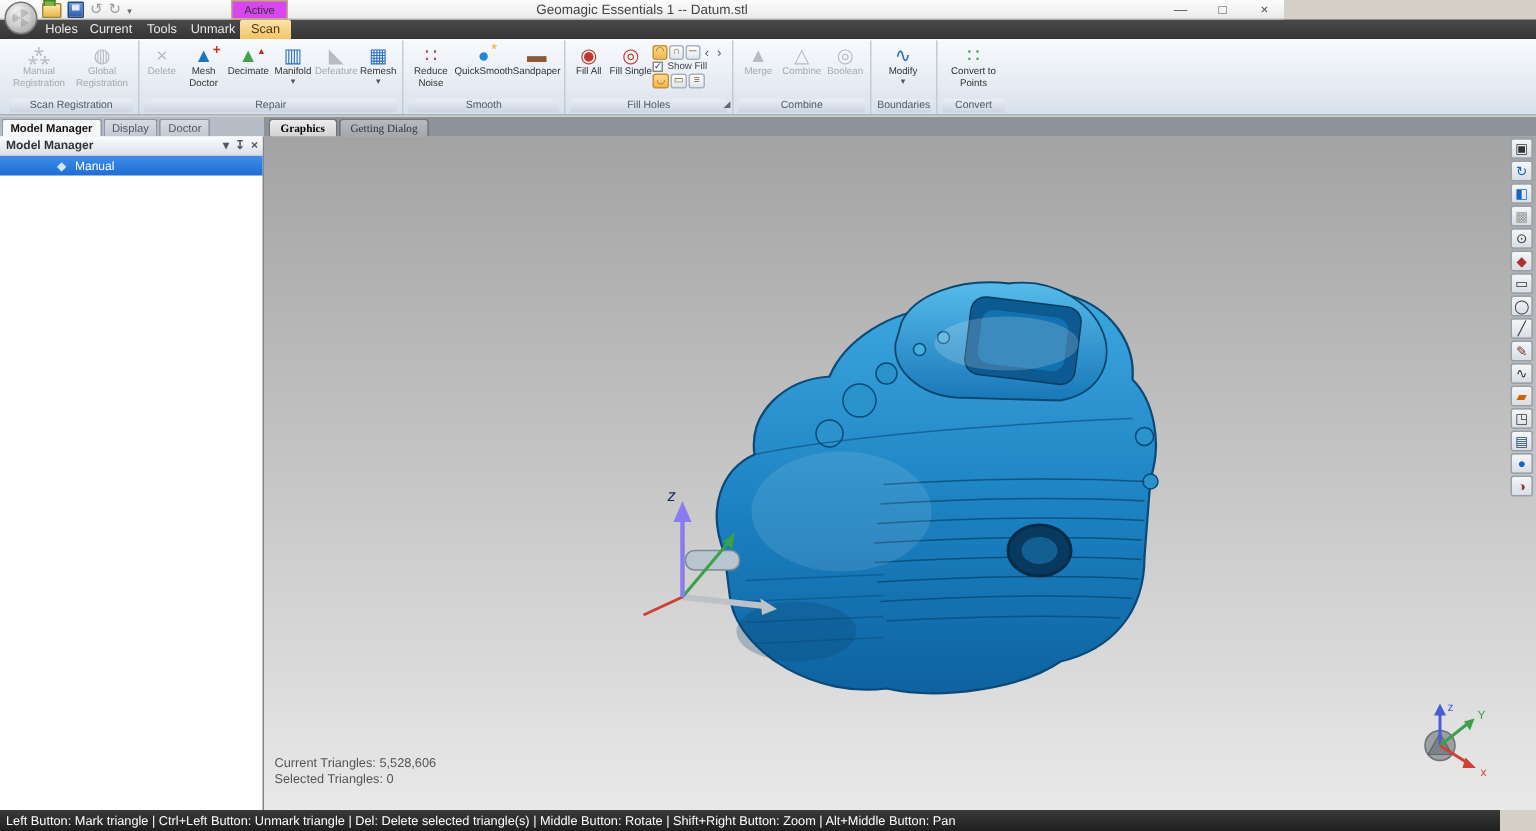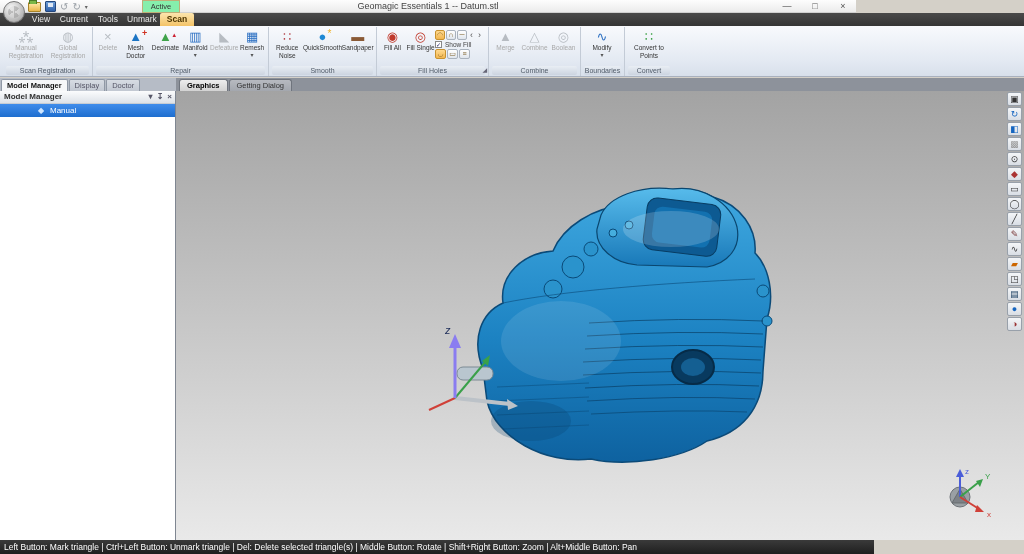--- a/index.html
+++ b/index.html
@@ -18,22 +18,22 @@
   .qat .folder::before { content:""; position:absolute; top:-3px; left:0; width:6px; height:3px; background:#7ab648; border:1px solid #4c7e2a; border-bottom:none; }
   .qat .floppy { width:11px; height:11px; background:linear-gradient(#6f9fd8,#2e5fa8); border:1px solid #24477c; border-radius:1px; position:relative; }
   .qat .floppy::before { content:""; position:absolute; top:1px; left:2px; right:2px; height:4px; background:#dfe8f4; }
   .qat .uglyph { font-size:10px; color:#9aa0a6; line-height:11px; }
   .qat .caret { font-size:6px; color:#666; }
 
   
   .menubar { position:absolute; top:13px; left:0; width:1024px; height:13px; background:linear-gradient(#4a4a4a,#353535); z-index:3; display:flex; align-items:stretch; padding-left:26px; }
   .menu-tab { font-size:8.5px; color:#e8e8e8; text-align:center; line-height:13px; cursor:default; }
   .mt-view{width:30px}.mt-select{width:36px}.mt-tools{width:32px}.mt-model{width:36px}
-  .menu-tab.active { width:34px; background:linear-gradient(#fce5ae,#f3c367); color:#4c3500; font-weight:bold; border-radius:2px 2px 0 0; }
-  .active-badge { position:absolute; top:0; left:142px; width:38px; height:13px; background:#86efac; border:1px solid #bfae77; font-size:7.5px; line-height:11px; text-align:center; color:#333; z-index:7; }
+  .menu-tab.active { width:34px; background:linear-gradient(#fce5ae,#f3c367); color:#4c3500; font-weight:normal; border-radius:2px 2px 0 0; }
+  .active-badge { position:absolute; top:0; left:154px; width:38px; height:13px; background:#d946ef; border:1px solid #bfae77; font-size:7.5px; line-height:11px; text-align:center; color:#333; z-index:7; }
   .searchbox { position:absolute; top:14px; right:26px; width:140px; height:11px; background:#fff; border:1px solid #888; display:flex; align-items:center; }
   .searchbox input { flex:1; border:none; outline:none; font-size:7.5px; padding:0 3px; height:9px; font-family:"Liberation Sans",sans-serif; color:#333; background:transparent; }
   .mag { position:relative; width:9px; height:9px; margin-right:2px; }
   .mag::before { content:""; position:absolute; top:1px; left:1px; width:5px; height:5px; border:1px solid #667; border-radius:50%; }
   .mag::after { content:""; position:absolute; bottom:0; right:0; width:3px; height:1px; background:#667; transform:rotate(45deg); }
   .help-btn { position:absolute; top:13.5px; right:6px; width:12px; height:12px; border-radius:50%; background:radial-gradient(circle at 35% 30%, #6fa8ef, #1d4f9e); color:#fff; font-size:8px; font-weight:bold; text-align:center; line-height:12px; border:1px solid #12366e; }
 
   
   .ribbon { position:absolute; top:26px; left:0; width:1024px; height:51px; background:linear-gradient(#f8fafd,#e3e9f2 70%,#d8e0eb); border-bottom:1px solid #a9b1be; display:flex; padding:1px 0 0 3px; z-index:2; }
   .rgroup { position:relative; height:49px; border-right:1px solid #c3cbd6; padding:0 2px; display:flex; align-items:flex-start; }
@@ -64,21 +64,21 @@
   .fh-mini.sel { background:linear-gradient(#ffd98e,#f2b64f); border-color:#c8922f; }
   .fh-nav { font-size:9px; color:#555; width:8px; text-align:center; line-height:10px; }
   .fh-check { width:7px; height:7px; border:1px solid #888; background:#fff; font-size:6px; line-height:6px; text-align:center; color:#226; margin-right:2px; }
   .fh-cklb { font-size:6.5px; color:#444; }
 
   
   .side-tabs { position:absolute; top:78px; left:0; width:176px; height:13px; background:#b6bcc6; display:flex; padding:1px 0 0 1px; z-index:2; }
   .side-tab { font-size:7.5px; line-height:11px; padding:0 5px; border:1px solid #8f98a5; border-bottom:none; background:linear-gradient(#d7dce3,#c2c8d2); color:#556; border-radius:2px 2px 0 0; margin-right:1px; white-space:nowrap; }
   .side-tab.active { background:#f6f7f9; color:#111; font-weight:bold; }
   .doc-tabs { position:absolute; top:78px; left:176px; width:848px; height:13px; background:#8d929b; display:flex; padding:1px 0 0 3px; z-index:2; }
-  .doc-tab { font-size:7.5px; line-height:11px; padding:0 7px; border:1px solid #6f747d; border-bottom:none; background:linear-gradient(#b7bac0,#a3a7ae); color:#333; border-radius:3px 3px 0 0; margin-right:1px; white-space:nowrap; }
+  .doc-tab { font-size:7.5px; line-height:11px; padding:0 7px; border:1px solid #6f747d; border-bottom:none; background:linear-gradient(#b7bac0,#a3a7ae); color:#333; border-radius:3px 3px 0 0; margin-right:1px; white-space:nowrap;font-family:Liberation Serif, serif; }
   .doc-tab.active { background:linear-gradient(#ededed,#d2d2d2); font-weight:bold; color:#000; }
 
   
   .panel { position:absolute; top:91px; left:0; width:176px; height:449px; background:#fff; border-right:1px solid #7f8691; z-index:2; }
   .panel-header { height:13px; background:linear-gradient(#fbfcfd,#dde2e8); border-bottom:1px solid #c6ccd4; font-size:8px; font-weight:bold; color:#333; padding-left:4px; line-height:12px; position:relative; }
   .ph-icons { position:absolute; right:3px; top:0; font-size:8px; color:#556; display:flex; gap:4px; line-height:12px; }
   .tree-row { height:13px; position:relative; font-size:8px; color:#222; line-height:13px; }
   .tree-row.selected { background:linear-gradient(#3f8ceb,#1e6ecf); color:#fff; }
   .tree-label { position:absolute; left:50px; top:0; }
   .expander { position:absolute; left:5px; top:3px; width:7px; height:7px; border:1px solid #848b94; background:#fff; font-size:7px; line-height:5px; text-align:center; color:#333; }
@@ -91,21 +91,21 @@
   .triad-svg { position:absolute; left:239px; top:229px; }
   .gizmo-svg { position:absolute; right:22px; bottom:20px; }
   .stats { position:absolute; left:7px; bottom:15px; font-size:8.5px; color:#555; line-height:11px; }
   .vtb { position:absolute; top:1px; right:1px; width:16px; display:flex; flex-direction:column; gap:1px; }
   .vtb-btn { width:15px; height:14px; border:1px solid #98a0aa; border-radius:2px; background:linear-gradient(#f4f6f8,#d9dee5); font-size:9px; line-height:12px; text-align:center; color:#333; }
   .vtb-btn:nth-child(2){color:#1565c0}.vtb-btn:nth-child(3){color:#1565c0}.vtb-btn:nth-child(4){color:#999}
   .vtb-btn:nth-child(6){color:#a33}.vtb-btn:nth-child(10){color:#733}.vtb-btn:nth-child(12){color:#c60}
   .vtb-btn:nth-child(14){color:#246}.vtb-btn:nth-child(15){color:#1565c0}.vtb-btn:nth-child(16){color:#933}
 
   
-  .statusbar { position:absolute; bottom:0; left:0; width:874px; height:14px; background:linear-gradient(#3a3a3a,#1f1f1f); color:#fff; font-size:8.5px; line-height:14px; padding-left:4px; z-index:5; }
+  .statusbar { position:absolute; bottom:0; left:0; width:1000px; height:14px; background:linear-gradient(#3a3a3a,#1f1f1f); color:#fff; font-size:8.5px; line-height:14px; padding-left:4px; z-index:5; }
 </style>
 </head>
 <body>
 
 <div id="app">
 
   <div class="titlebar">
     <div class="tb-title">Geomagic Essentials 1 -- Datum.stl</div>
     <div class="win-ctrls">
       <span class="win-btn">—</span>
@@ -117,21 +117,21 @@
   <div class="qat">
     <span class="folder"></span>
     <span class="floppy"></span>
     <span class="uglyph">↺</span>
     <span class="uglyph">↻</span>
     <span class="caret">▾</span>
   </div>
 
   <div class="active-badge">Active</div>
   <div class="menubar">
-    <div class="menu-tab mt-view">View</div>
+    <div class="menu-tab mt-view">Holes</div>
     <div class="menu-tab mt-select">Current</div>
     <div class="menu-tab mt-tools">Tools</div>
     <div class="menu-tab mt-model">Unmark</div>
     <div class="menu-tab active">Scan</div>
   </div>
   <div class="searchbox">
     <input type="text" placeholder="Search" style="">
     <span class="mag"></span>
   </div>
   <div class="help-btn">?</div>
@@ -337,20 +337,26 @@
       <line x1="40" y1="78" x2="95" y2="84" stroke="#bcc2c8" stroke-width="4"></line>
       <polygon points="103,86 92,79 93,90" fill="#bcc2c8"></polygon>
       <line x1="40" y1="78" x2="72" y2="40" stroke="#3aa04a" stroke-width="2"></line>
       <polygon points="75,35 67,41 73,46" fill="#3aa04a"></polygon>
       <line x1="40" y1="78" x2="14" y2="90" stroke="#d04038" stroke-width="2"></line>
       <line x1="40" y1="78" x2="40" y2="26" stroke="#8a7cf0" stroke-width="3"></line>
       <polygon points="40,14 34,28 46,28" fill="#8a7cf0"></polygon>
       <text x="30" y="14" font-size="11" font-style="italic" fill="#1a2a56">z</text>
     </svg>
 
+    <div class="stats">
+      <div><span>Current Triangles:</span>
+        <span>5,528,606</span></div>
+      <div><span>Selected Triangles:</span>
+        <span>0</span></div>
+    </div>
 
     <svg class="gizmo-svg" width="70" height="55" viewBox="0 0 70 55">
       <circle cx="28" cy="32" r="10" fill="#9aa0a4" stroke="#6d7277"></circle>
       <polygon points="20,38 36,38 28,24" fill="#7d8287" stroke="#5f6468" stroke-width="0.8"></polygon>
       <line x1="28" y1="32" x2="28" y2="10" stroke="#4a5dd8" stroke-width="2"></line>
       <polygon points="28,4 24,12 32,12" fill="#4a5dd8"></polygon>
       <line x1="28" y1="32" x2="47" y2="17" stroke="#3aa04a" stroke-width="2"></line>
       <polygon points="51,14 44,16 48,22" fill="#3aa04a"></polygon>
       <line x1="28" y1="32" x2="47" y2="44" stroke="#d04038" stroke-width="2"></line>
       <polygon points="52,47 45,40 43,47" fill="#d04038"></polygon>

